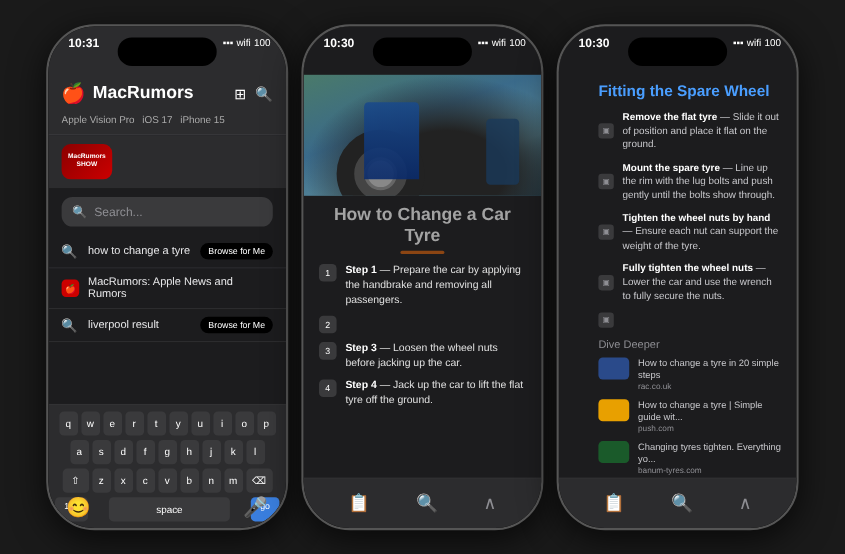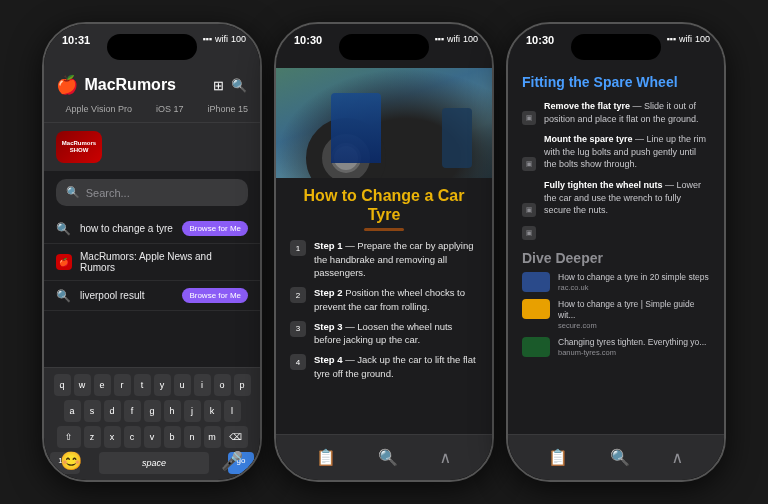--- a/index.html
+++ b/index.html
@@ -106,26 +106,25 @@
     .p1-nav-icons {
       display: flex;
       gap: 8px;
     }
     .p1-nav-icons span {
       font-size: 13px;
       color: #fff;
     }
     .p1-tabs {
       display: flex;
-      gap: 24px;
+      gap: 7px;
       font-size: 9px;
       color: #aaa;
       padding: 2px 0;
       overflow: hidden;
-      justify-content: flex-end;
     }
     .p1-tabs span { white-space: nowrap; }
 
     .p1-hero {
       background: #2c2c2e;
       margin: 0;
       padding: 8px 12px;
       display: flex;
       align-items: center;
       gap: 8px;
@@ -167,21 +166,21 @@
       color: #8e8e93;
       width: 16px;
       flex-shrink: 0;
     }
     .p1-suggestion-text {
       font-size: 10px;
       color: #e8e8ea;
       flex: 1;
     }
     .p1-browse-btn {
-      background: #8b5cf6;
+      background: #000000;
       border-radius: 12px;
       padding: 3px 7px;
       font-size: 8px;
       color: #fff;
     }
     .p1-macrumors-row {
       display: flex;
       align-items: center;
       padding: 7px 12px;
       gap: 8px;
@@ -246,21 +245,20 @@
       flex: 1;
       background: #3a3a3c;
       border-radius: 4px;
       height: 22px;
       display: flex;
       align-items: center;
       justify-content: center;
       font-size: 9px;
       color: #fff;
       margin: 0 16px;
-      font-style: italic;
     }
     .kb-go {
       background: #3a7edd;
       border-radius: 4px;
       padding: 4px 8px;
       font-size: 8px;
       color: #fff;
       min-width: 26px;
       text-align: center;
     }
@@ -317,21 +315,21 @@
       opacity: 0.8;
     }
 
     .p2-body {
       padding: 8px 14px;
       overflow-y: auto;
     }
     .p2-title {
       font-size: 16px;
       font-weight: 700;
-      color: #eab308;
+      color: #a3a3a3;
       text-align: center;
       margin-bottom: 4px;
       line-height: 1.2;
     }
     .p2-divider {
       width: 40px;
       height: 3px;
       background: #8B4513;
       border-radius: 2px;
       margin: 4px auto 8px;
@@ -384,32 +382,33 @@
       position: absolute;
       top: 0; left: 0; right: 0; bottom: 0;
       background: #1c1c1e;
       border-radius: 42px;
       overflow: hidden;
     }
     .p3-body {
       padding: 50px 14px 22px;
       overflow-y: auto;
       height: 100%;
+      margin-left: 22px;
     }
     .p3-title {
       font-size: 14px;
       font-weight: 700;
       color: #4a9eff;
       margin-bottom: 10px;
     }
     .p3-step {
       display: flex;
       gap: 8px;
       margin-bottom: 8px;
-      align-items: flex-end;
+      align-items: center;
     }
     .p3-step-icon {
       width: 14px; height: 14px;
       background: #3a3a3c;
       border-radius: 3px;
       display: flex;
       align-items: center;
       justify-content: center;
       font-size: 7px;
       color: #8e8e93;
@@ -417,23 +416,23 @@
       margin-top: 1px;
     }
     .p3-step-text {
       font-size: 9px;
       color: #c8c8cc;
       line-height: 1.4;
     }
     .p3-step-text strong { color: #fff; font-weight: 600; }
 
     .p3-section-title {
-      font-size: 14px;
+      font-size: 10px;
       color: #8e8e93;
-      font-weight: 700;
+      font-weight: 400;
       margin: 10px 0 6px;
     }
     .p3-link-item {
       display: flex;
       gap: 8px;
       margin-bottom: 7px;
       align-items: flex-start;
     }
     .p3-link-thumb {
       width: 28px; height: 20px;
@@ -586,23 +585,20 @@
 
       <div class="p2-step">
         <div class="p2-step-num">1</div>
         <div class="p2-step-text">
           <strong>Step 1</strong><span> — Prepare the car by applying the handbrake and removing all passengers.</span>
         </div>
       </div>
 
       <div class="p2-step">
         <div class="p2-step-num">2</div>
-        <div class="p2-step-text">
-          <strong>Step 2</strong><span> Position the wheel chocks to prevent the car from rolling.</span>
-        </div>
       </div>
 
       <div class="p2-step">
         <div class="p2-step-num">3</div>
         <div class="p2-step-text">
           <strong>Step 3</strong><span> — Loosen the wheel nuts before jacking up the car.</span>
         </div>
       </div>
 
       <div class="p2-step">
@@ -643,20 +639,26 @@
         </div>
       </div>
 
       <div class="p3-step">
         <div class="p3-step-icon">▣</div>
         <div class="p3-step-text">
           <strong>Mount the spare tyre</strong><span> — Line up the rim with the lug bolts and push gently until the bolts show through.</span>
         </div>
       </div>
 
+      <div class="p3-step">
+        <div class="p3-step-icon">▣</div>
+        <div class="p3-step-text">
+          <strong>Tighten the wheel nuts by hand</strong><span> — Ensure each nut can support the weight of the tyre.</span>
+        </div>
+      </div>
 
       <div class="p3-step">
         <div class="p3-step-icon">▣</div>
         <div class="p3-step-text">
           <strong>Fully tighten the wheel nuts</strong><span> — Lower the car and use the wrench to fully secure the nuts.</span>
         </div>
       </div>
 
       <div class="p3-step">
         <div class="p3-step-icon">▣</div>
@@ -669,21 +671,21 @@
         <div>
           <div class="p3-link-text">How to change a tyre in 20 simple steps</div>
           <div class="p3-link-domain">rac.co.uk</div>
         </div>
       </div>
 
       <div class="p3-link-item">
         <div class="p3-link-thumb theaa"></div>
         <div>
           <div class="p3-link-text">How to change a tyre | Simple guide wit...</div>
-          <div class="p3-link-domain">secure.com</div>
+          <div class="p3-link-domain">push.com</div>
         </div>
       </div>
 
       <div class="p3-link-item">
         <div class="p3-link-thumb banum"></div>
         <div>
           <div class="p3-link-text">Changing tyres tighten. Everything yo...</div>
           <div class="p3-link-domain">banum-tyres.com</div>
         </div>
       </div>

